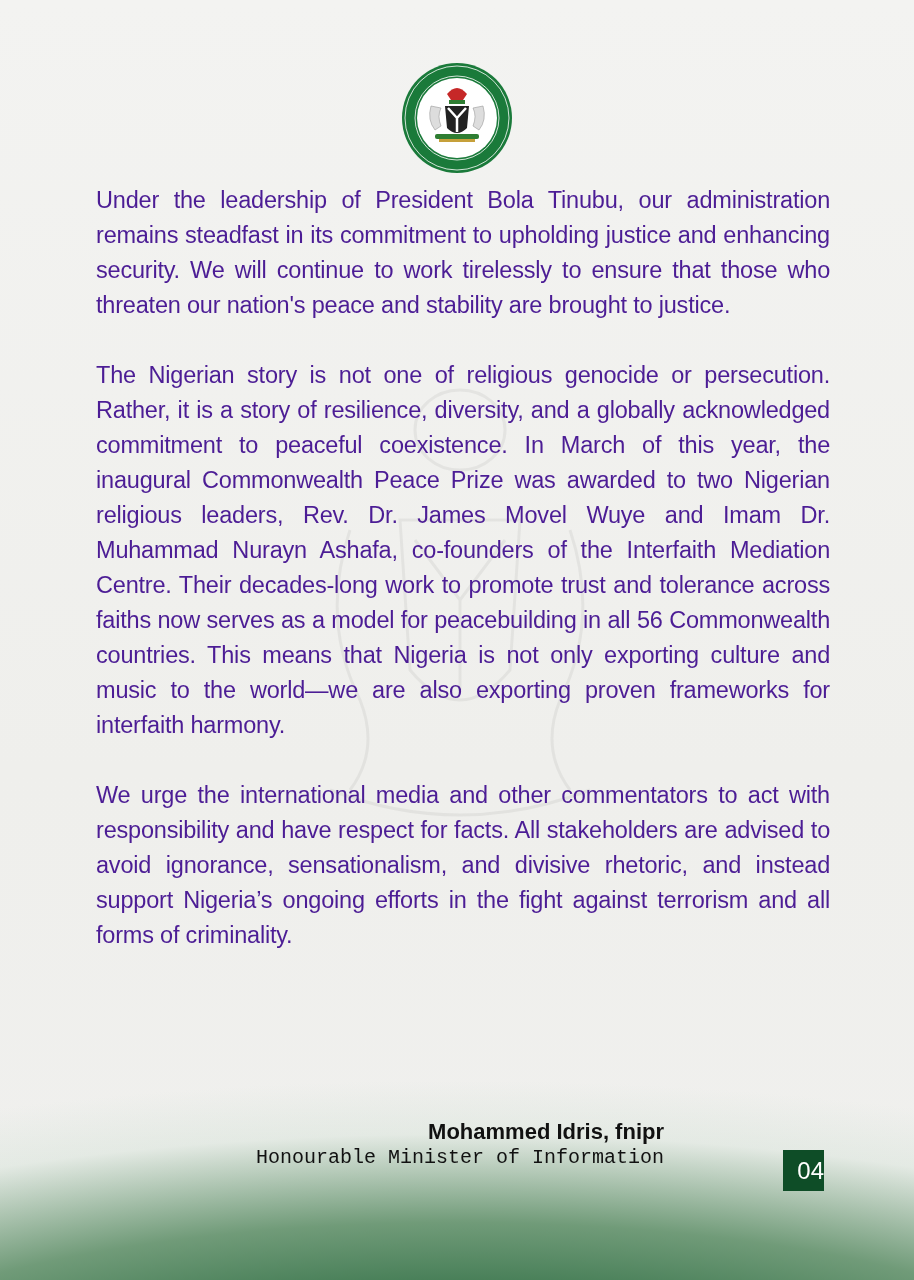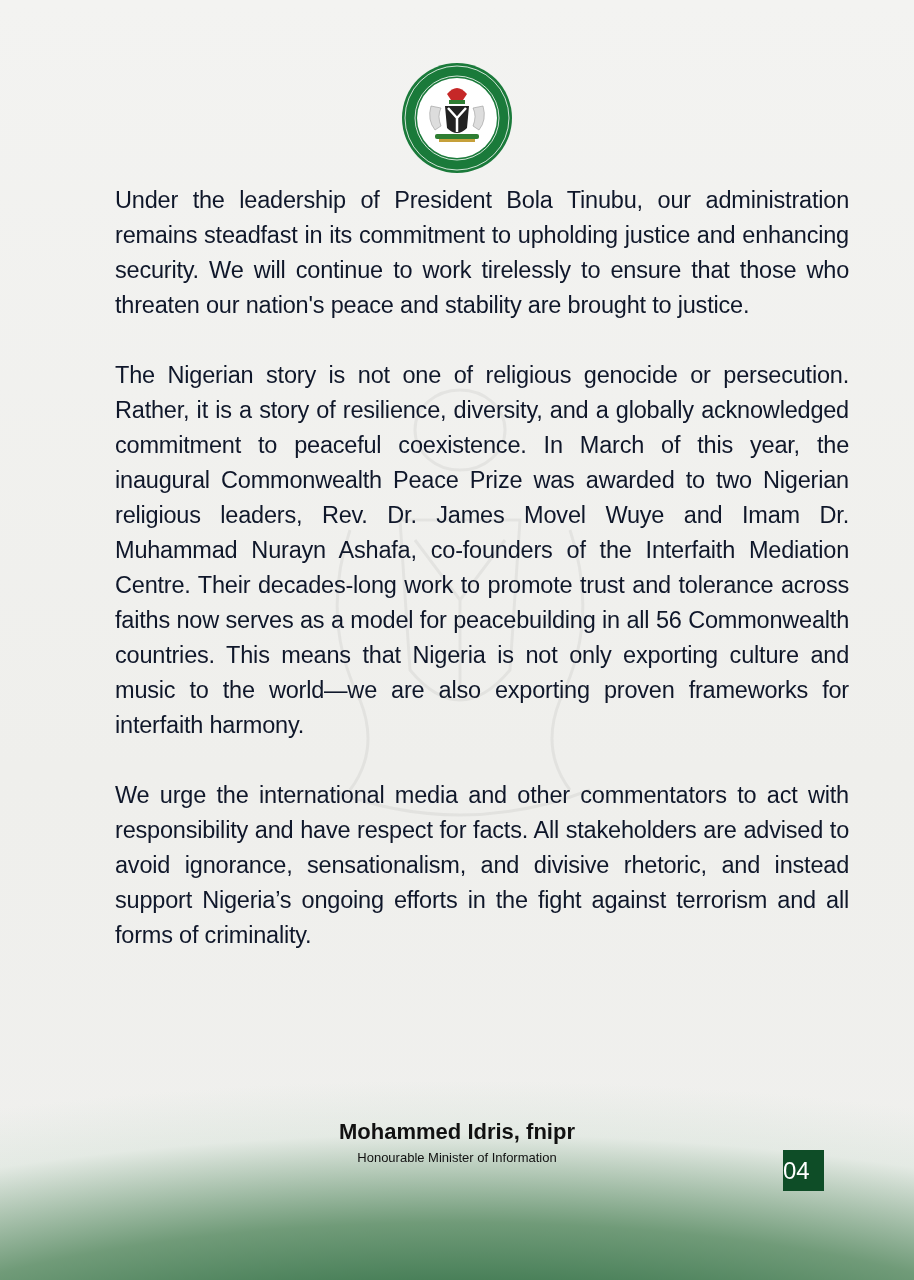--- a/index.html
+++ b/index.html
@@ -16,33 +16,33 @@
     }
     .watermark {
       position: absolute; left: 290px; top: 370px; width: 340px; height: 480px;
       opacity: 0.07;
     }
     .seal {
       position: absolute; left: 401px; top: 62px; width: 112px; height: 112px;
     }
     .body-text {
       position: absolute; left: 96px; top: 183px; width: 734px;
-      font-size: 23.5px; line-height: 35px; color: #0f172a;
-      text-align: justify; letter-spacing: -0.2px; margin-left: 19px;
+      font-size: 23.5px; line-height: 35px; color: #4c1d95;
+      text-align: justify; letter-spacing: -0.2px;
     }
     .body-text p { margin: 0 0 35px 0; }
     .signature {
-      position: absolute; left: 250px; top: 1118px; width: 414px; text-align: center;
+      position: absolute; left: 250px; top: 1118px; width: 414px; text-align: right;
       color: #111;
     }
     .sig-name { font-weight: bold; font-size: 22px; line-height: 28px; }
-    .sig-title { font-size: 13px; line-height: 24px; }
+    .sig-title { font-size: 20px; line-height: 24px; font-family: Liberation Mono, monospace; }
     .page-num {
       position: absolute; left: 783px; top: 1150px; width: 41px; height: 41px;
-      background: #0e4d27; color: #fff; font-size: 24px; line-height: 41px; text-align: left;
+      background: #0e4d27; color: #fff; font-size: 24px; line-height: 41px; text-align: right;
     }
   </style>
 </head>
 <body>
 
 <div class="page"></div>
 
 <svg class="watermark" viewBox="0 0 340 480">
   <g fill="none" stroke="#444" stroke-width="3">
     <ellipse cx="170" cy="60" rx="45" ry="40"></ellipse>

